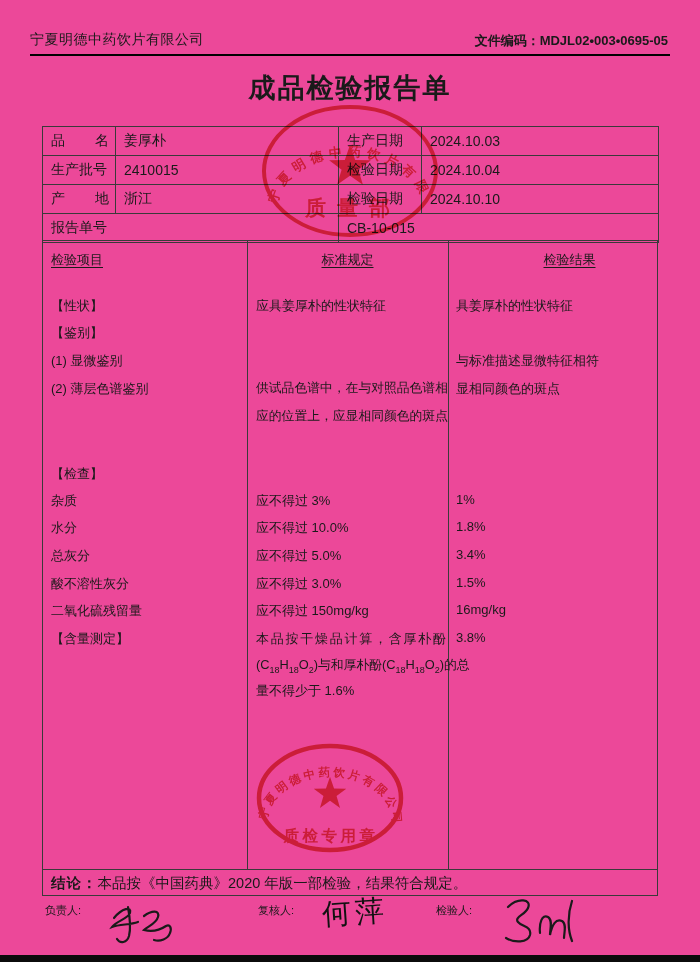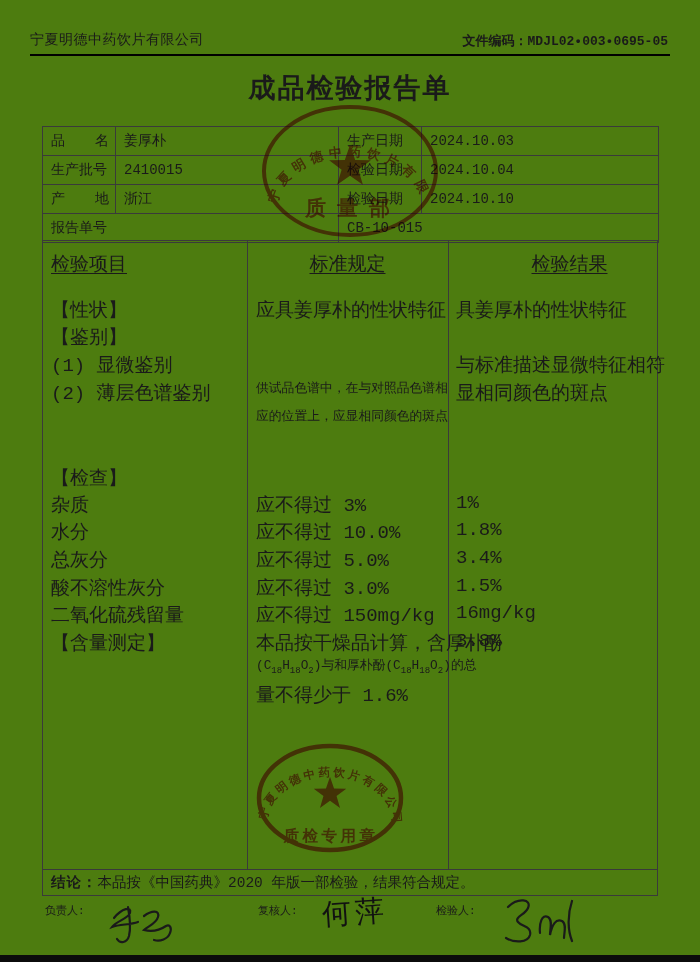--- a/index.html
+++ b/index.html
@@ -1,40 +1,40 @@
 <!DOCTYPE html>
 <html><head>
 <meta charset="utf-8">
 <style>
   html,body { margin:0; padding:0; background:#e8e8e8; }
   .page {
     position:relative; width:700px; height:962px; margin:0 auto;
-    background:#4d7c0f; overflow:hidden;
-    font-family:Liberation Mono, monospace;
+    background:#ec4899; overflow:hidden;
+    font-family:Liberation Sans, sans-serif;
     color:#1a1a1a;
   }
   .abs { position:absolute; }
   .nowrap { white-space:nowrap; }
 
   
   .company-name { left:30px; top:31px; font-size:14px; letter-spacing:.5px; }
   .doc-code { right:32px; top:32px; font-size:13px; font-weight:bold; }
   .header-rule { left:30px; top:54px; width:640px; height:2px; background:#000; }
   .report-title { left:0; top:70px; width:700px; text-align:center; font-size:27px; font-weight:bold; letter-spacing:2px; }
 
   
   .info-table { left:42px; top:126px; width:616px; height:114px; border-collapse:collapse; table-layout:fixed; }
   .info-table td { border:1px solid #3a3a3a; font-size:14px; padding:0 0 0 8px; height:28px; overflow:hidden; white-space:nowrap; }
   .jlabel { display:inline-block; width:58px; text-align:justify; text-align-last:justify; }
 
   
   .main-table { left:42px; top:240px; width:616px; height:656px; border:1px solid #3a3a3a; box-sizing:border-box; }
   .vline { position:absolute; top:0; width:1px; height:628px; background:#3a3a3a; }
   .vline1 { left:204px; } .vline2 { left:405px; }
-  .tline { position:absolute; white-space:nowrap; font-size:19px; }
+  .tline { position:absolute; white-space:nowrap; font-size:13px; }
   .fit2 { font-size:12.8px; }
   .uh { text-decoration:underline; text-underline-offset:3px; }
   .c2head { left:204px; width:201px; text-align:center; }
   .c3head { left:405px; width:211px; text-align:center;margin-left:16px; }
   sub { font-size:9px; line-height:0; }
   .concl-row { position:absolute; left:0; right:0; top:628px; height:27px; border-top:1px solid #3a3a3a; line-height:27px; font-size:14.5px; padding-left:8px; white-space:nowrap; }
   .concl-row b { letter-spacing:1px; }
 
   
   .stamp { mix-blend-mode:multiply; opacity:.82; }

